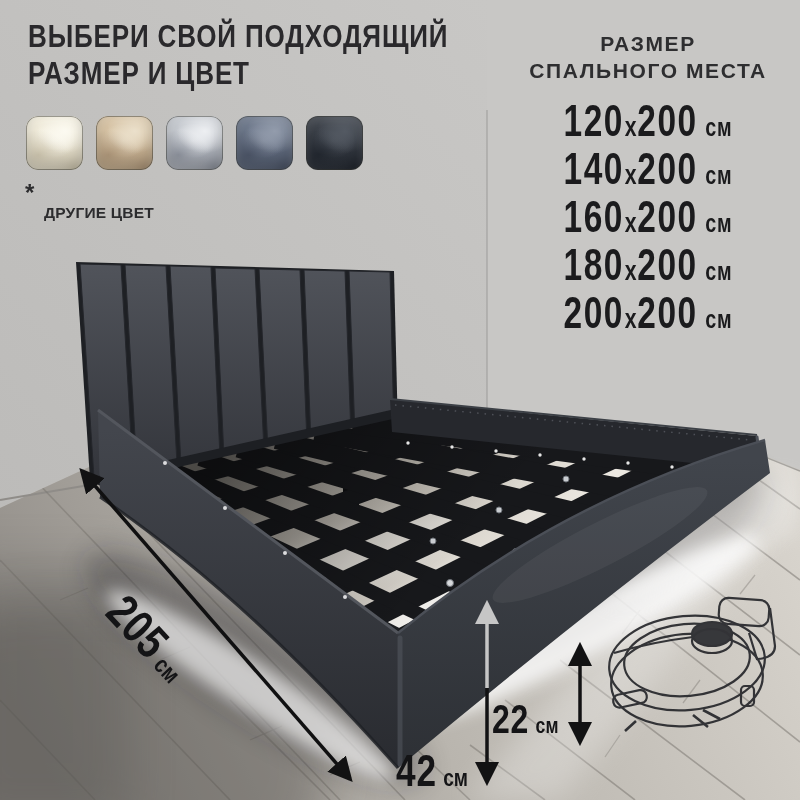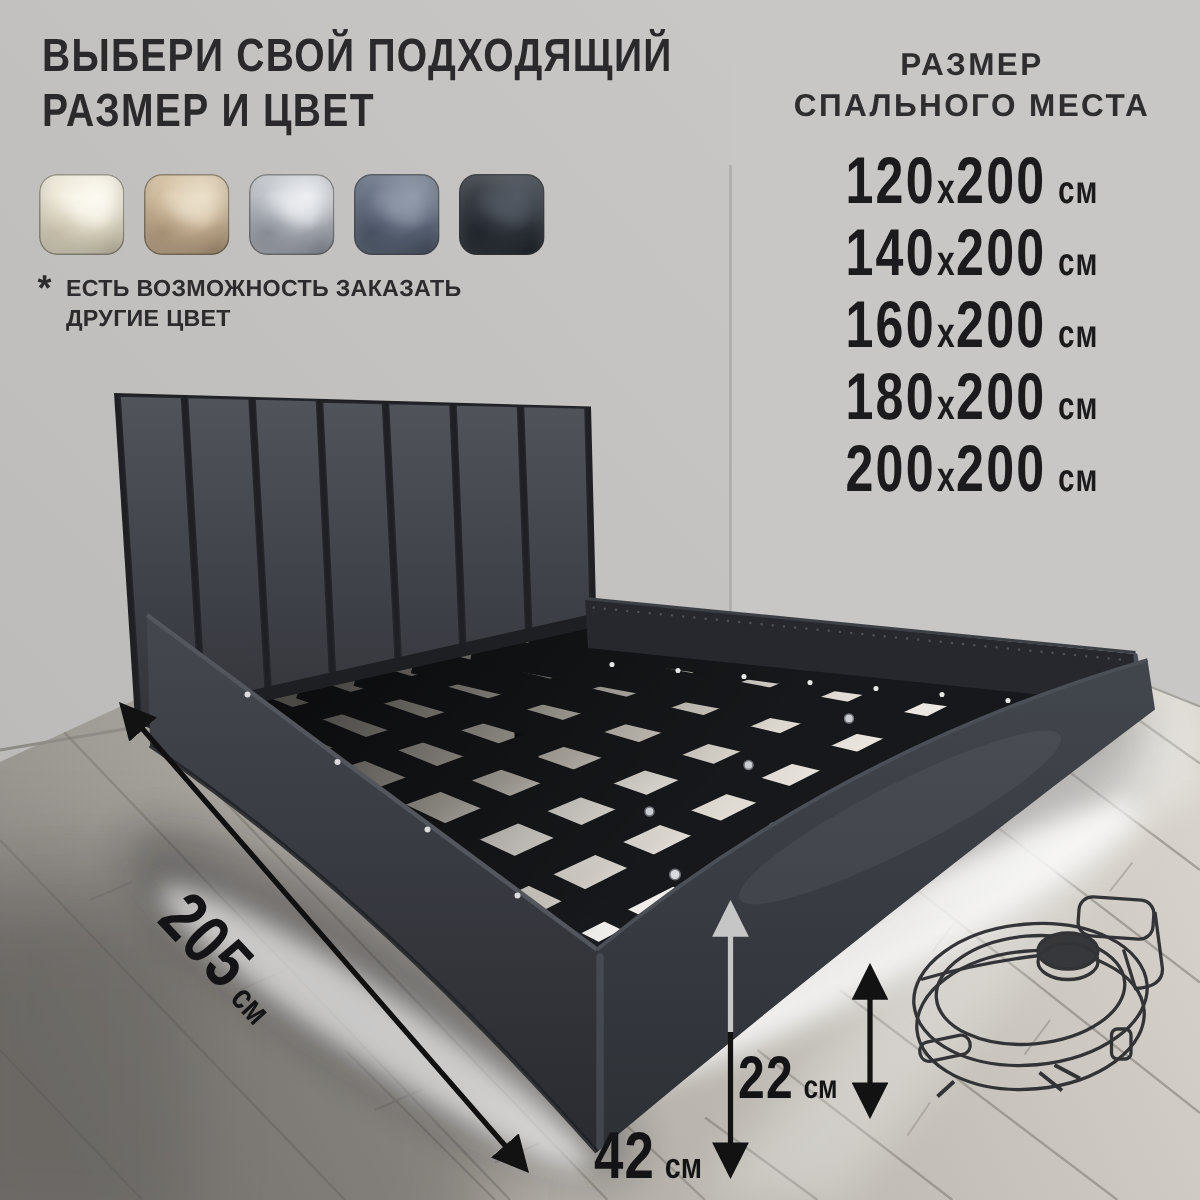--- a/index.html
+++ b/index.html
@@ -288,21 +288,21 @@
   <div class="swatch" style="--base: #EFEAD9; --shade: #CBC3AD; --light: #FCFAF1;"></div>
   <div class="swatch" style="--base: #D5C1A2; --shade: #AD9679; --light: #EBE0CB;"></div>
   <div class="swatch" style="--base: #C4C8CE; --shade: #8D929C; --light: #EDEFF2;"></div>
   <div class="swatch" style="--base: #6B7689; --shade: #4C5567; --light: #939CAC;"></div>
   <div class="swatch" style="--base: #3A3F47; --shade: #232830; --light: #545A63;"></div>
 </div>
 
 <div class="note">
   <span class="star">*</span>
   <span>
-    <span>ЕСТЬ ВОЗМОЖНОСТЬ ЗАКАЗАТЬ</span><br>
+    <br>
     <span>ДРУГИЕ ЦВЕТ</span>
   </span>
 </div>
 
 <div class="size-panel">
   <div class="size-head">
     <div>РАЗМЕР</div>
     <div>СПАЛЬНОГО МЕСТА</div>
   </div>
   <div class="size-rows">

